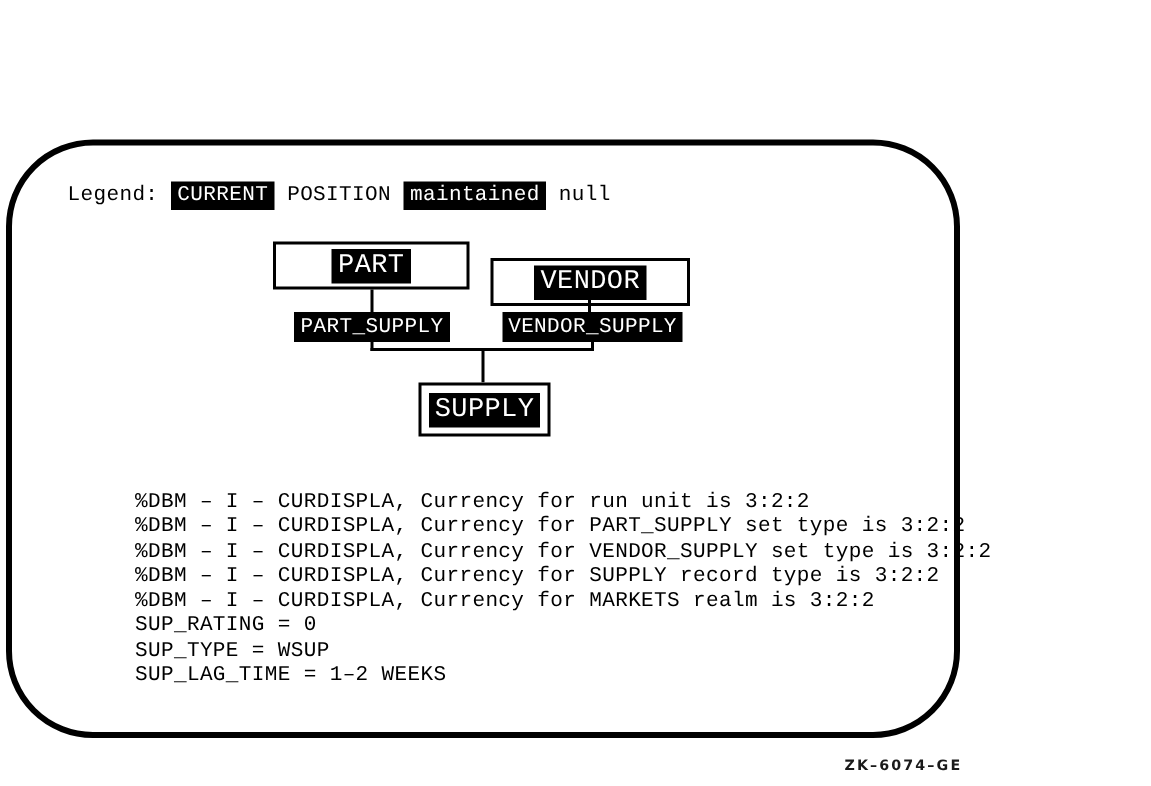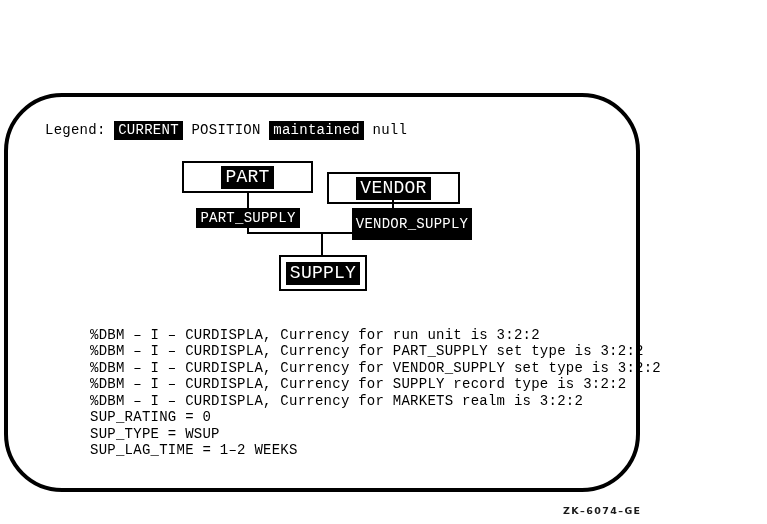--- a/index.html
+++ b/index.html
@@ -103,21 +103,21 @@
     <span class="node-badge">PART</span>
   </div>
   <div class="node-box" style="left:327px; top:172px; width:133px; height:32px;">
     <span class="node-badge">VENDOR</span>
   </div>
 
   <div class="line" style="left:247px; top:193px; width:2px; height:15px;"></div>
   <div class="line" style="left:392px; top:193px; width:2px; height:15px;"></div>
 
   <div class="set-bar" style="left:196px; top:208px; width:104px; height:20px;">PART_SUPPLY</div>
-  <div class="set-bar" style="left:352px; top:208px; width:120px; height:32px;">VENDOR_SUPPLY</div>
+  <div class="set-bar" style="left:335px; top:208px; width:120px; height:20px;">VENDOR_SUPPLY</div>
 
   <div class="line" style="left:247px; top:228px; width:2px; height:6px;"></div>
   <div class="line" style="left:394px; top:228px; width:2px; height:6px;"></div>
   <div class="line" style="left:247px; top:232px; width:149px; height:2px;"></div>
   <div class="line" style="left:321px; top:234px; width:2px; height:21px;"></div>
 
   <div class="node-box" style="left:279px; top:255px; width:88px; height:36px;text-decoration:underline;">
     <span class="node-badge">SUPPLY</span>
   </div>
 

